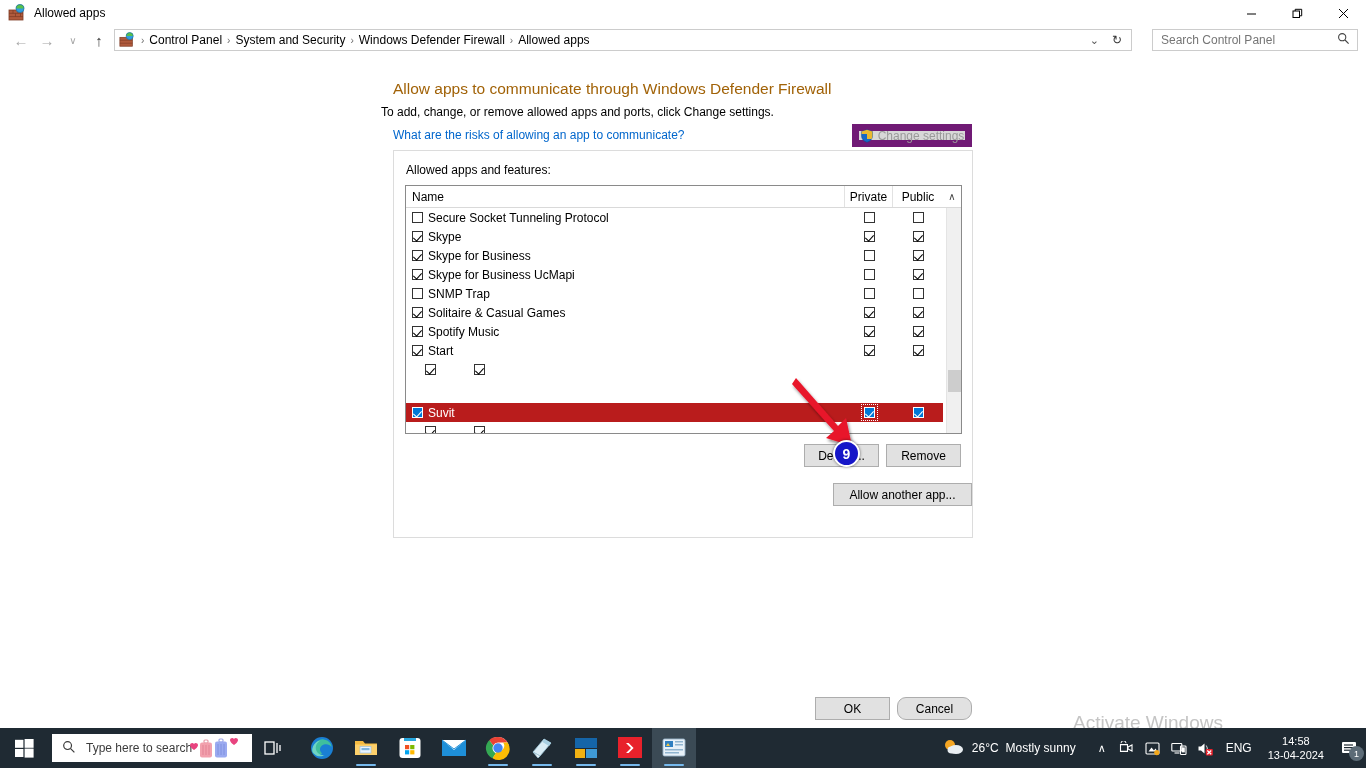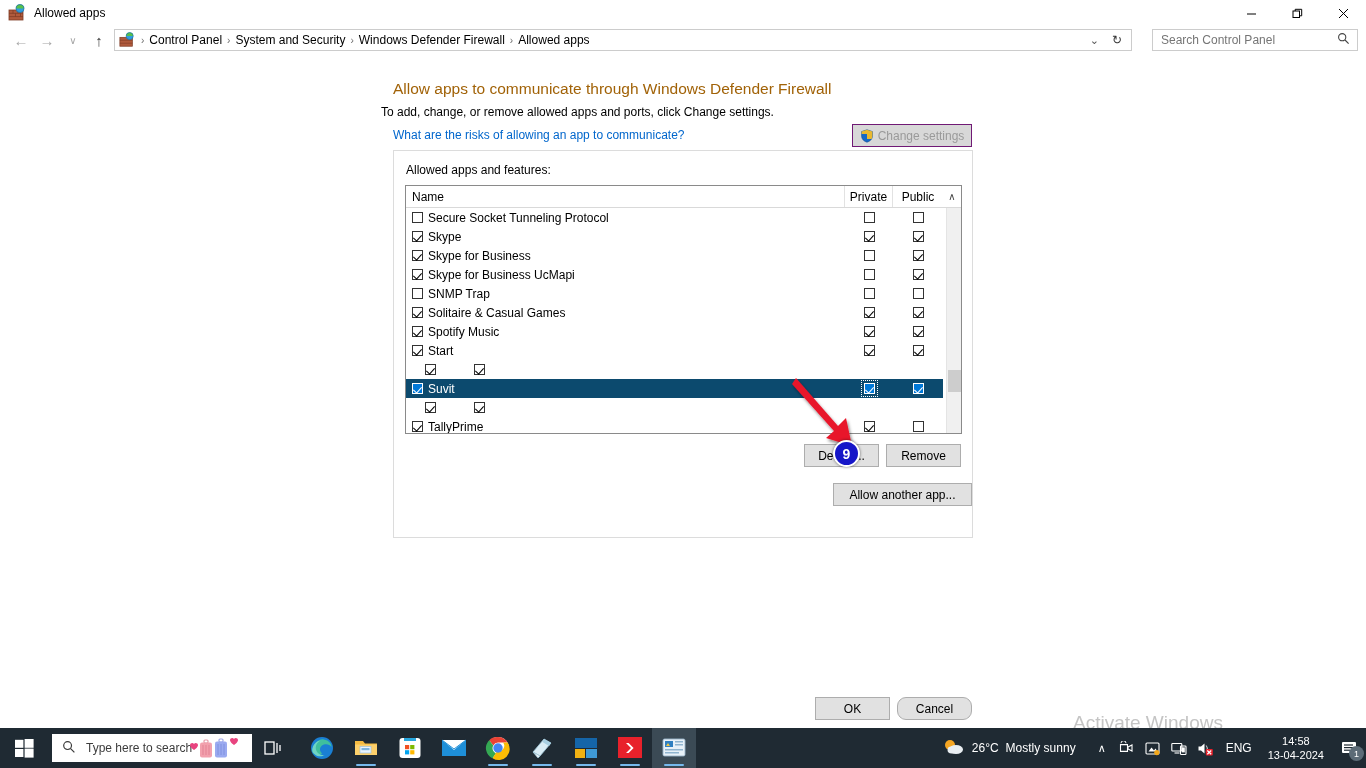--- a/index.html
+++ b/index.html
@@ -68,21 +68,21 @@
     position:absolute; left:381px; top:43px;
     font-size:12px; color:#000;
   }
   .page-link {
     position:absolute; left:393px; top:66px;
     font-size:12px; color:#0066cc; cursor:pointer;
   }
 
   .change-settings {
     position:absolute; left:852px; top:62px; width:120px; height:23px;
-    background:#d8d8d8; border:1px solid #701a75; color:#9a9a9a;
+    background:#d8d8d8; border:7px solid #701a75; color:#9a9a9a;
     font-size:12px; display:flex; align-items:center; justify-content:center; gap:4px;
   }
   .shield {
     width:14px; height:14px; position:relative; display:inline-block;
   }
 
   .group-box {
     position:absolute; left:393px; top:88px; width:580px; height:388px;
     border:1px solid #dcdcdc; background:#fff;
   }
@@ -102,21 +102,21 @@
   .lv-header .h-name { width:439px; padding-left:6px; display:flex; align-items:center; border-right:1px solid #e2e2e2;}
   .lv-header .h-priv { width:48px; display:flex; align-items:center; justify-content:center; border-right:1px solid #e2e2e2;}
   .lv-header .h-pub { width:50px; display:flex; align-items:center; justify-content:center;}
   .lv-header .h-sb { flex:1; display:flex; align-items:center; justify-content:center; color:#444; font-size:10px; }
 
   .lv-body { position:relative; width:557px; height:226px; }
   .lv-rows { position:absolute; left:0; top:0; width:537px; }
   .row {
     display:flex; height:19px; align-items:center; font-size:12px; color:#000;
   }
-  .row.selected { background:#0c4a6e; color:#fff; }
+  .row.selected { background:#b91c1c; color:#fff;margin-top:24px; }
   .row .c-name { width:439px; padding-left:6px; display:flex; align-items:center; gap:5px; overflow:hidden; white-space:nowrap;}
   .row .c-priv { width:48px; display:flex; align-items:center; justify-content:center; }
   .row .c-pub { width:50px; display:flex; align-items:center; justify-content:center; }
 
   .cb {
     width:11px; height:11px; border:1px solid #333; background:#fff;
     display:inline-block; position:relative; flex:none;
   }
   .cb.checked::after {
     content:""; position:absolute; left:2px; top:1px;

